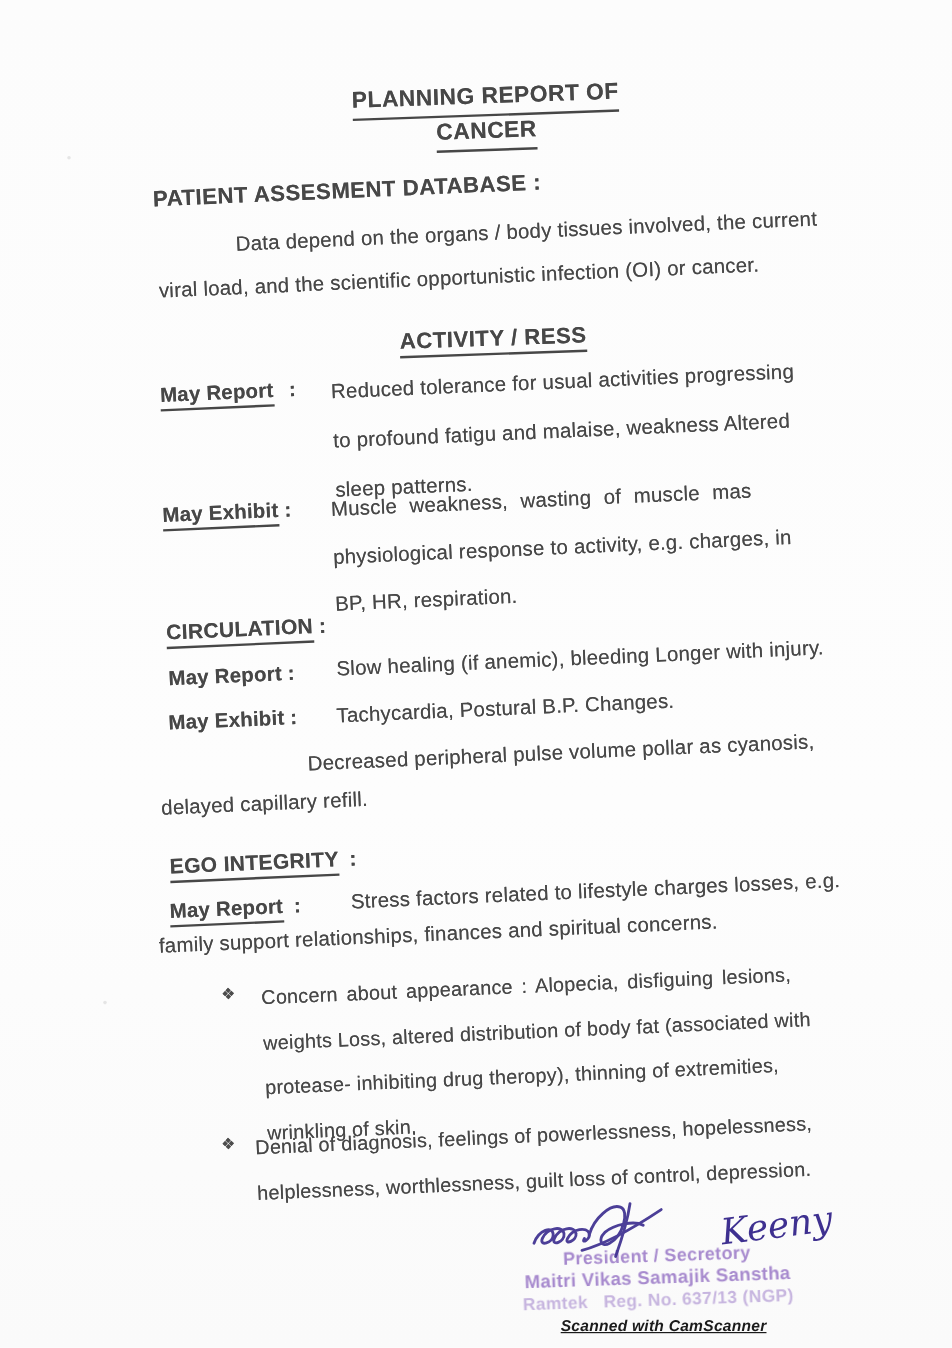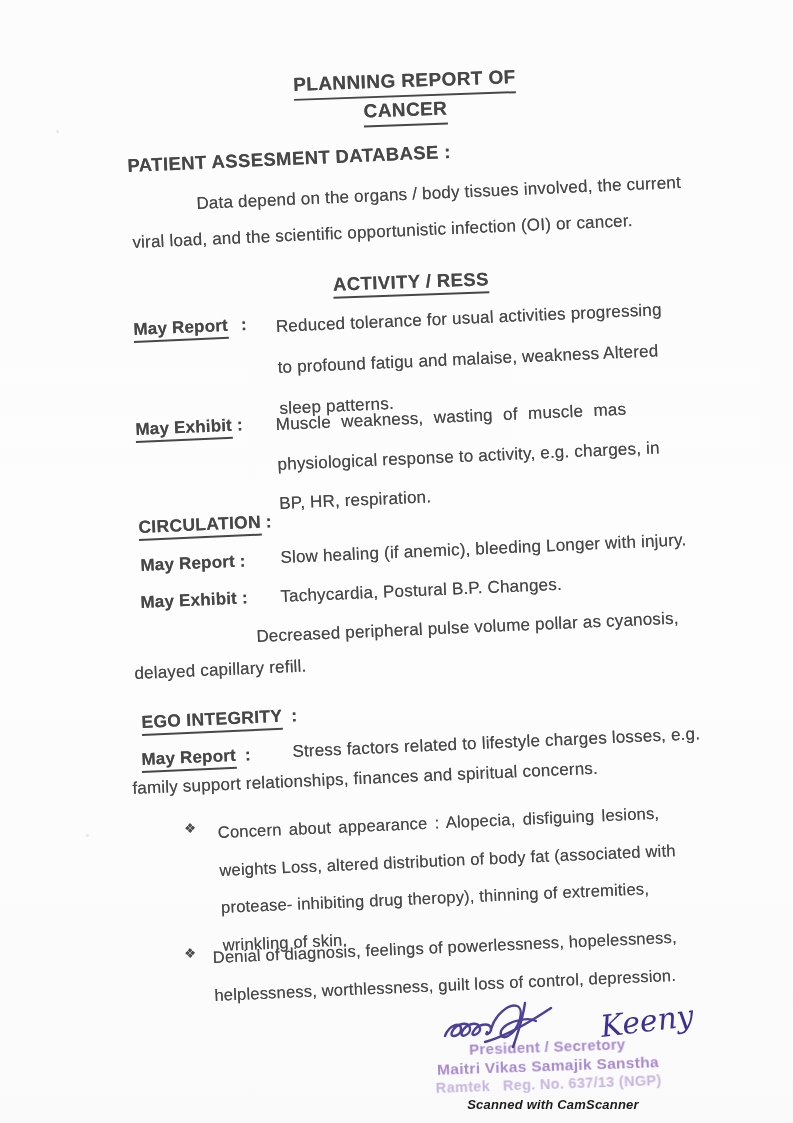--- a/index.html
+++ b/index.html
@@ -32,21 +32,21 @@
   .colon-gap-lg { margin-left:13px; }
   .ws-wide { word-spacing:5.5px; }
   .ws-med { word-spacing:2.5px; }
   .bullet-marker { font-size:13px; color:#4c4c4c; }
   .stamp { width:300px; text-align:center; font-weight:700; letter-spacing:.3px;
            transform:rotate(-2deg); transform-origin:center; opacity:.88; filter:blur(.4px); }
   .stamp > div { white-space:pre; }
   .stamp-l1 { font-size:15px;  line-height:18px; }
   .stamp-l2 { font-size:15.5px; line-height:19px; }
   .stamp-l3 { font-size:14.5px; line-height:19px; opacity:.62; }
-  .watermark { width:240px; text-align:center; font-style:italic; font-size:13px; font-weight:600; color:#1b1b1b; letter-spacing:.2px; }
+  .watermark { width:240px; text-align:center; font-style:italic; font-size:13px; font-weight:600; color:#1b1b1b; letter-spacing:.2px;text-decoration:underline; }
   .speckle { position:absolute; border-radius:50%; background:rgba(0,0,0,.09); }
 </style>
 </head>
 <body>
 
 <div class="page">
 
   <div class="speckle" style="left:56px;top:130px;width:3px;height:3px;"></div>
   <div class="speckle" style="left:86px;top:834px;width:3px;height:3px;"></div>
 

